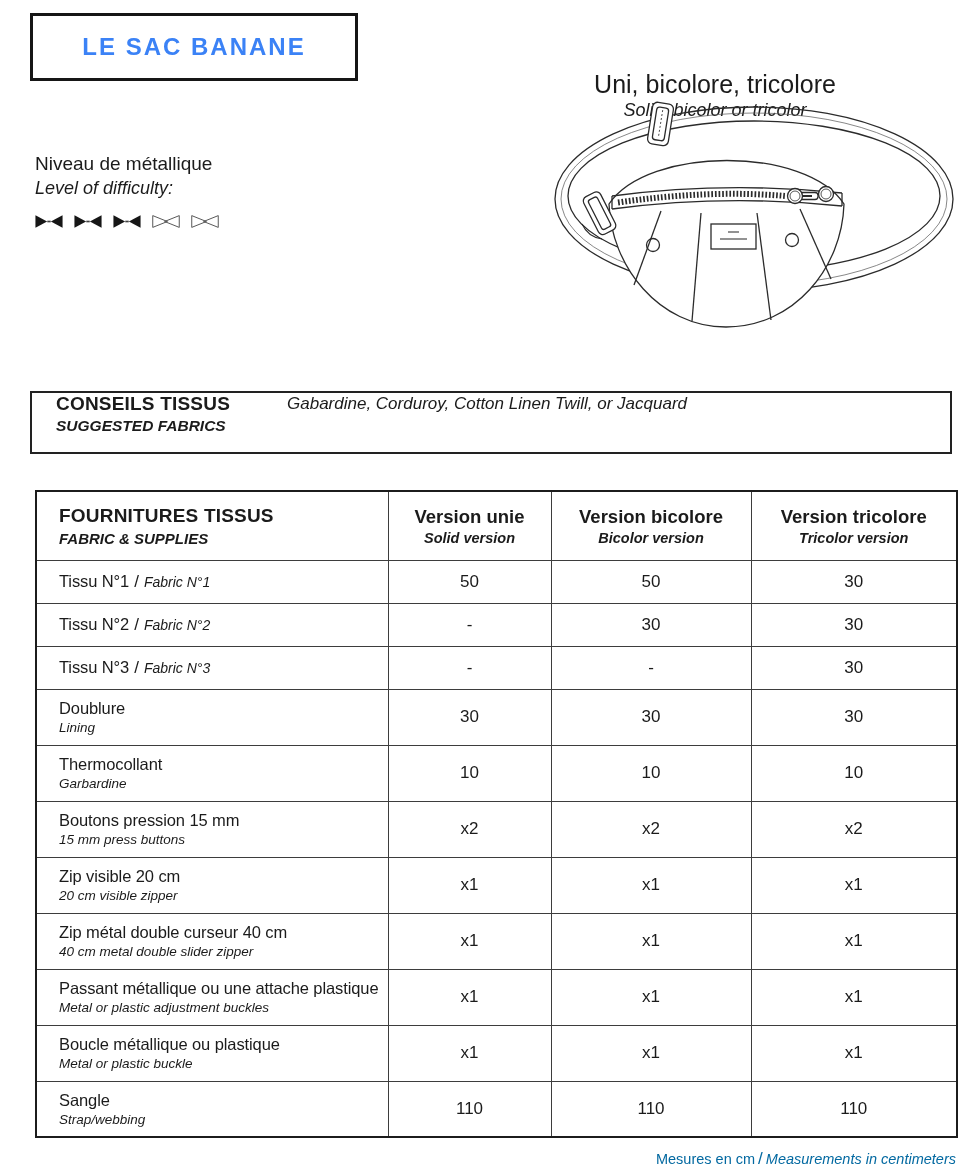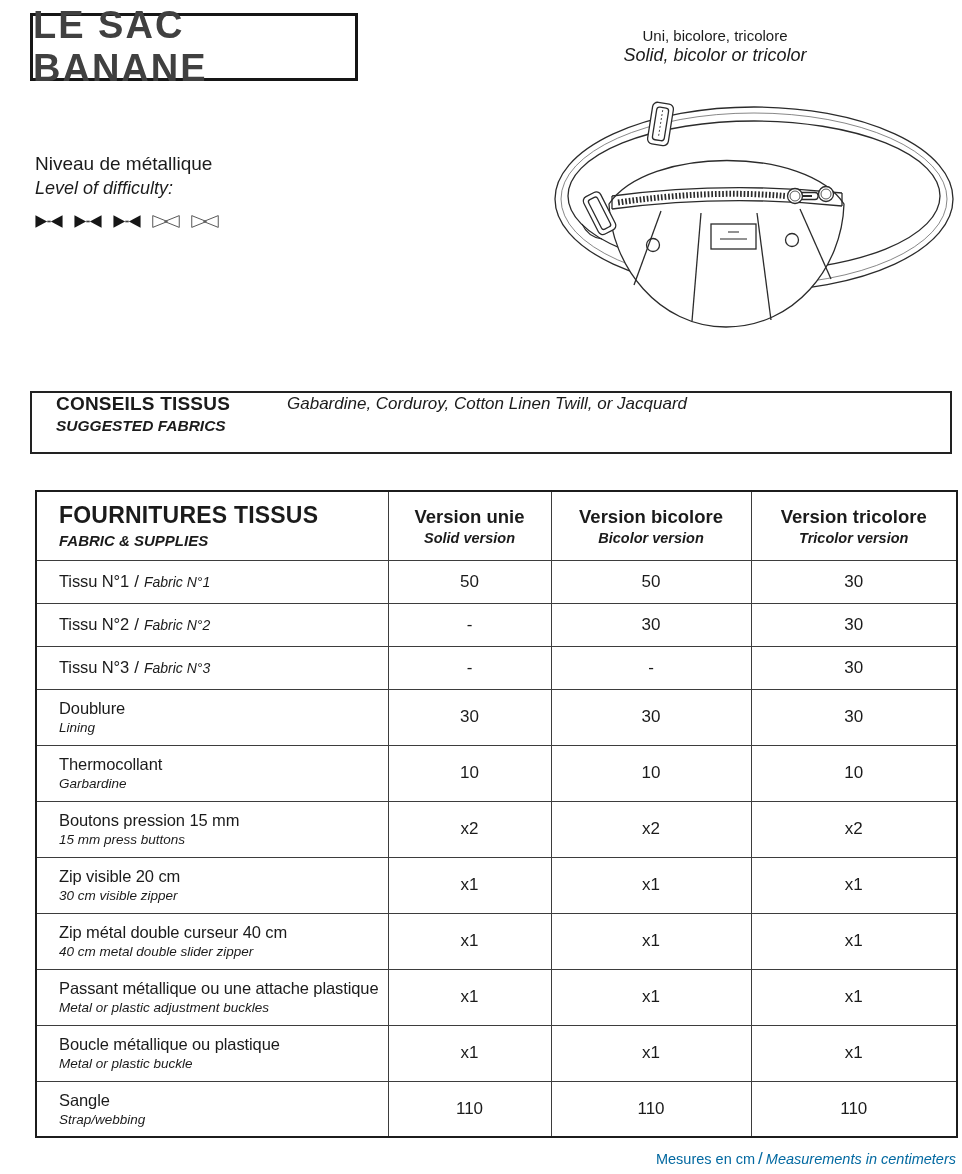--- a/index.html
+++ b/index.html
@@ -5,24 +5,24 @@
   html,body { margin:0; padding:0; background:#ffffff; }
   .page {
     position:relative; width:962px; height:1174px; background:#ffffff;
     color:#1b1b1b; font-family:"Liberation Sans", sans-serif; overflow:hidden;
   }
   
   .title-box {
     position:absolute; left:30px; top:13px; width:322px; height:62px;
     border:3px solid #161616; display:flex; align-items:center; justify-content:center;
   }
-  .title-box h1 { margin:0; font-size:38px; font-weight:700; letter-spacing:2px; color:#404040; }
+  .title-box h1 { margin:0; font-size:24px; font-weight:700; letter-spacing:2px; color:#3b82f6; }
   
   .variant { position:absolute; left:540px; top:27px; width:350px; text-align:center; line-height:1.22; }
-  .variant .fr { font-size:15px; }
+  .variant .fr { font-size:25px;margin-top:42px; }
   .variant .en { font-size:18px; font-style:italic; }
   
   .difficulty { position:absolute; left:35px; top:153px; }
   .difficulty .fr { font-size:19px; }
   .difficulty .en { font-size:18px; font-style:italic; margin-top:3px; }
   .difficulty-icons { margin-top:15px; display:flex; gap:11px; align-items:center; }
   .bowtie { display:inline-flex; }
   
   .illustration { position:absolute; left:548px; top:96px; width:414px; height:242px; }
   
@@ -36,21 +36,21 @@
   .fab-right { padding-left:3px; line-height:1.25; }
   .fab-right .fr { font-size:19px; }
   .fab-right .en { font-size:17px; font-style:italic; }
   
   .supplies { position:absolute; left:35px; top:490px; width:921px; border-collapse:collapse; table-layout:fixed; }
   .supplies { border:2px solid #1c1c1c; }
   .supplies td, .supplies th { border:1px solid #3d3d3d; padding:0; vertical-align:middle; }
   .supplies .head-row { height:69px; }
   .supplies th { font-weight:400; text-align:center; }
   .th-label { text-align:left !important; padding-left:22px !important; }
-  .th-label .fr { font-size:23px; font-weight:700; letter-spacing:0.2px; }
+  .th-label .fr { font-size:19px; font-weight:700; letter-spacing:0.2px; }
   .th-label .en { font-size:15px; font-weight:700; font-style:italic; margin-top:3px; }
   .col-head .fr { font-size:18.5px; font-weight:700; }
   .col-head .en { font-size:14.5px; font-weight:700; font-style:italic; margin-top:2px; }
   .srow { height:56px; }
   .srow.inline-row { height:43px; }
   .label-cell { padding-left:22px !important; white-space:nowrap; }
   .label-cell .fr { font-size:16.5px; letter-spacing:-0.1px; }
   .label-cell .en { font-size:13.5px; font-style:italic; margin-top:2px; }
   .label-cell.one-line .fr, .label-cell.one-line .en { display:inline; vertical-align:baseline; }
   .label-cell.one-line .en { font-size:14px;text-align:right; }
@@ -249,21 +249,21 @@
             <div class="fr">Boutons pression 15 mm</div>
             <div class="en">15 mm press buttons</div>
           </td>
           <td class="value-cell">x2</td>
           <td class="value-cell">x2</td>
           <td class="value-cell">x2</td>
         </tr>
         <tr class="srow">
           <td class="label-cell">
             <div class="fr">Zip visible 20 cm</div>
-            <div class="en">30 cm visible zipper</div>
+            <div class="en">20 cm visible zipper</div>
           </td>
           <td class="value-cell">x1</td>
           <td class="value-cell">x1</td>
           <td class="value-cell">x1</td>
         </tr>
         <tr class="srow">
           <td class="label-cell">
             <div class="fr">Zip métal double curseur 40 cm</div>
             <div class="en">40 cm metal double slider zipper</div>
           </td>

